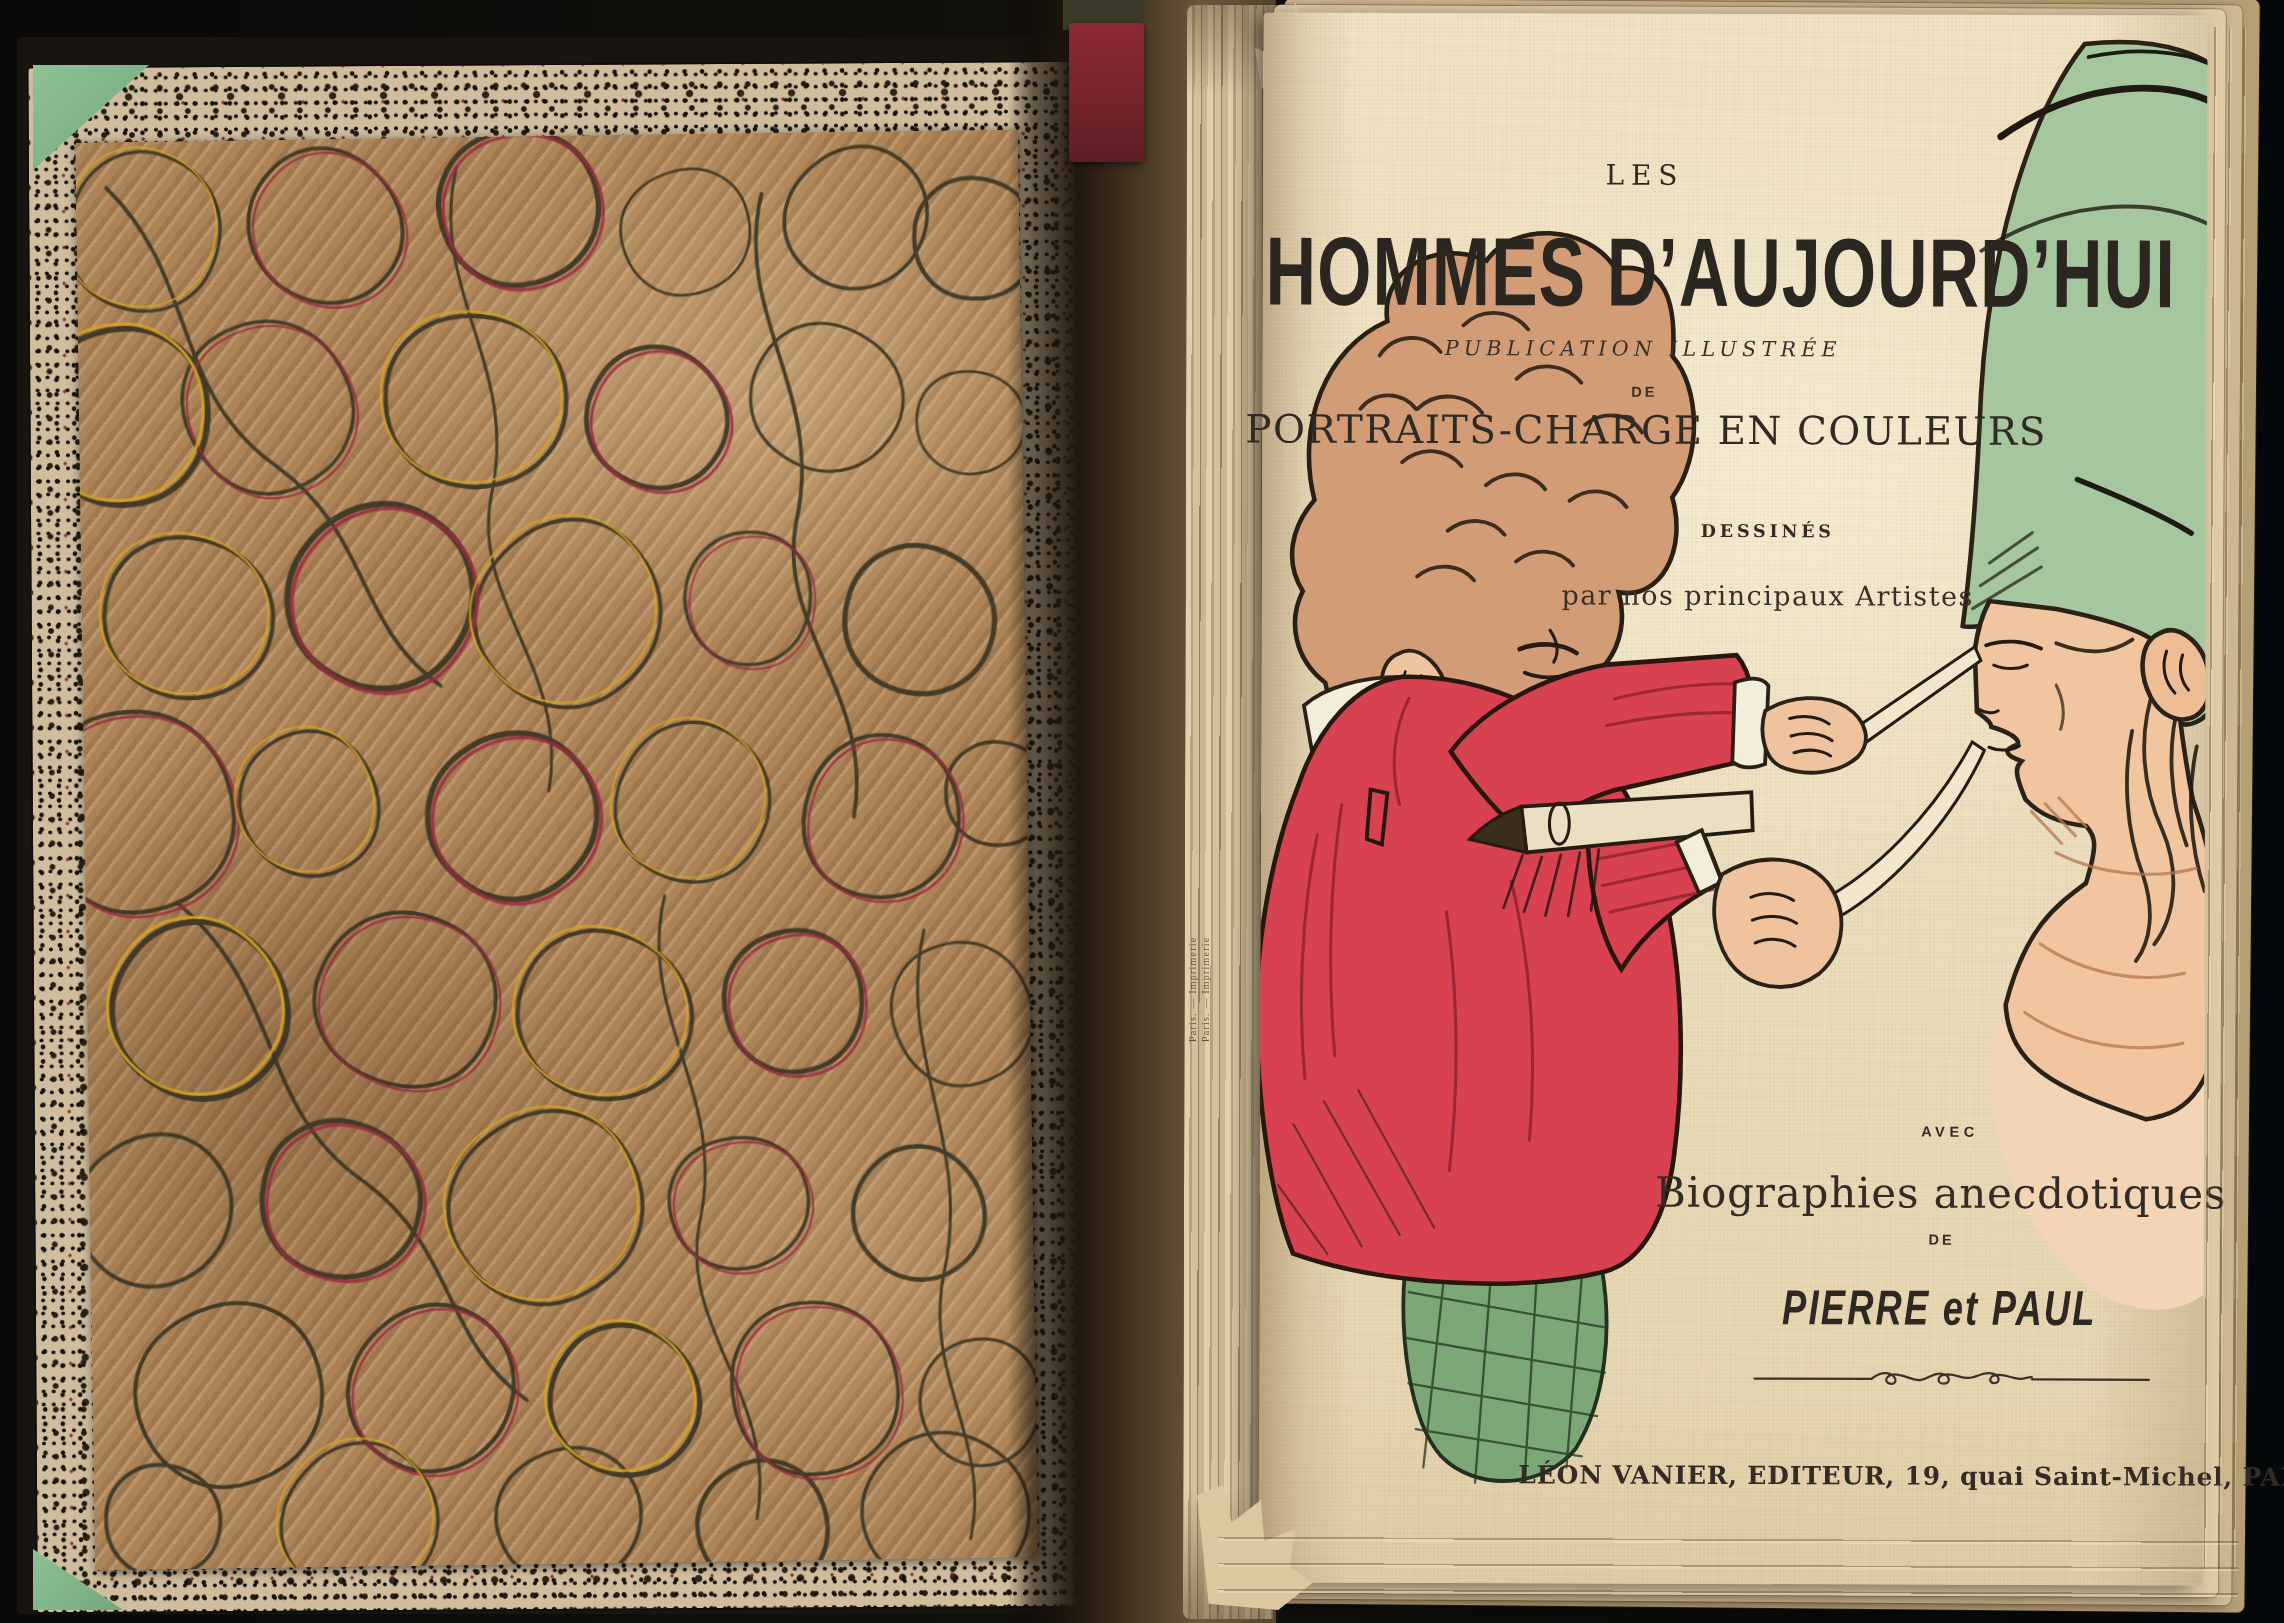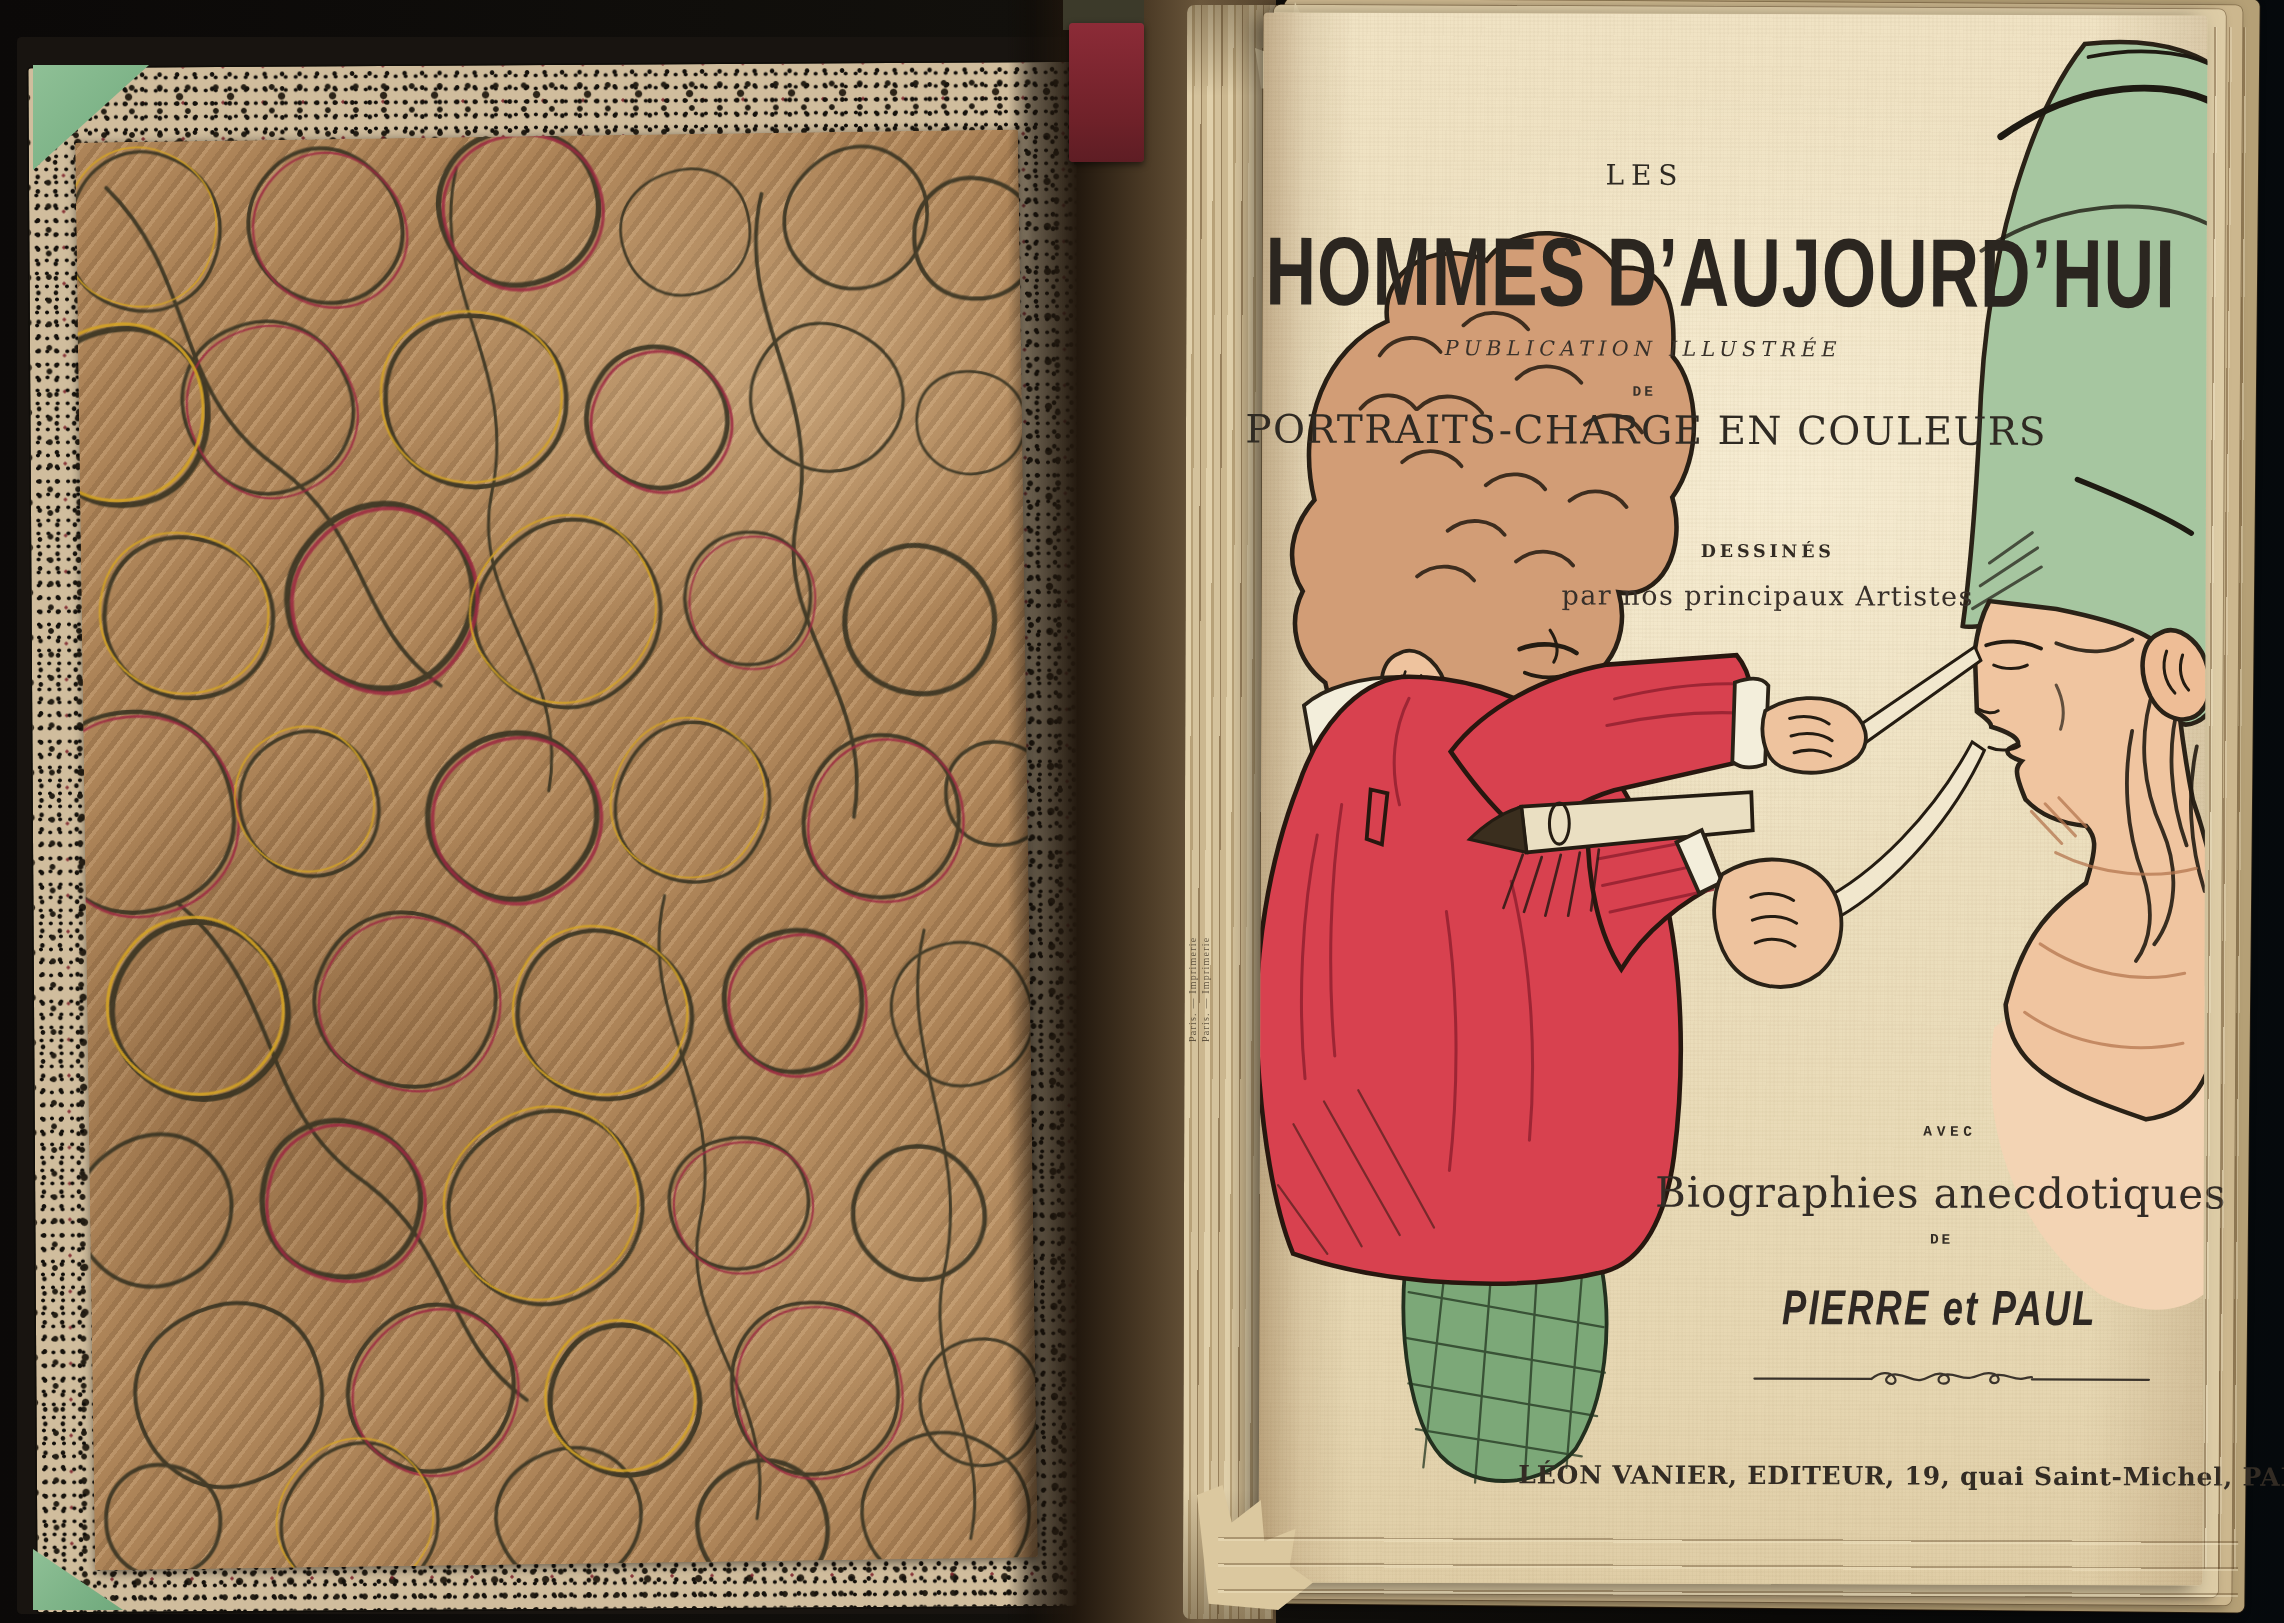--- a/index.html
+++ b/index.html
@@ -70,28 +70,28 @@
   .tear-top{left:1255px;top:-1.5px;width:100px;height:90px;background:#e4d4af;opacity:.96;
     clip-path:polygon(6% 100%,0 55%,18% 62%,12% 20%,34% 48%,40% 4%,56% 42%,72% 18%,78% 52%,100% 60%,96% 100%);}
   .tear-bottom{left:1197px;top:1485px;width:116px;height:125px;background:#dbc89f;
     clip-path:polygon(0 8%,22% 0,30% 30%,55% 12%,58% 45%,85% 35%,80% 65%,100% 78%,70% 100%,10% 95%);}
   .right-seams{left:2203px;top:27px;width:46px;height:1542px;transform:rotate(.4deg);border-radius:6px;
     background:repeating-linear-gradient(90deg,rgba(90,62,30,0) 0 6px,rgba(90,62,30,.38) 6px 7.6px,rgba(252,242,216,.28) 7.6px 9px,rgba(90,62,30,0) 9px 14.5px);}
   .bottom-seams{left:1218px;top:1527px;width:1020px;height:81px;transform:rotate(.25deg);
     background:repeating-linear-gradient(180deg,rgba(80,55,25,0) 0 12px,rgba(80,55,25,.35) 12px 13.7px,rgba(252,242,212,.3) 13.7px 16px,rgba(80,55,25,0) 16px 26px);}
 
   
-  .tp-text{font-family:Liberation Mono, monospace;color:#332c24;white-space:nowrap;transform:translateX(-50%);z-index:3;}
+  .tp-text{font-family:Liberation Sans, sans-serif;color:#332c24;white-space:nowrap;transform:translateX(-50%);z-index:3;}
   .t-les{left:382px;top:145px;font-family:"DejaVu Serif",serif;font-size:28px;letter-spacing:6.9px;color:#2e2922;}
   .t-main{left:458px;top:203px;font-family:"Liberation Sans",sans-serif;font-weight:bold;font-size:97px;
           letter-spacing:1.5px;color:#2b2620;transform:translateX(-50%) scaleX(.72);}
   .t-pub{left:381px;top:323px;font-family:"DejaVu Serif",serif;font-style:italic;font-size:20.6px;letter-spacing:5.3px;color:#38312a;}
   .t-de1{left:382px;top:370px;font-size:14.5px;font-weight:bold;letter-spacing:3px;color:#38312a;}
   .t-portraits{left:384px;top:394px;font-family:"DejaVu Serif",serif;font-size:39px;letter-spacing:1.5px;color:#2f2a23;}
-  .t-dessines{left:506px;top:507px;font-family:"DejaVu Serif",serif;font-weight:bold;font-size:17.5px;letter-spacing:3.8px;margin-top:20px;}
+  .t-dessines{left:506px;top:507px;font-family:"DejaVu Serif",serif;font-weight:bold;font-size:17.5px;letter-spacing:3.8px;}
   .t-par{left:506px;top:566px;font-family:"DejaVu Serif",serif;font-size:27px;letter-spacing:1.5px;color:#38302a;}
   .t-avec{left:690px;top:1109px;font-size:14.5px;font-weight:bold;letter-spacing:4.6px;text-align:center;}
   .t-bio{left:681px;top:1154px;font-family:"DejaVu Serif",serif;font-size:42px;letter-spacing:0.8px;color:#332c26;}
   .t-de2{left:682px;top:1217px;font-size:14.5px;font-weight:bold;letter-spacing:3px;}
   .t-pp{left:680px;top:1265px;font-family:"Liberation Sans",sans-serif;font-weight:bold;font-style:italic;
         font-size:49px;letter-spacing:3px;color:#2e2823;transform:translateX(-50%) scaleX(.74);}
   .t-publisher{left:667px;top:1447px;font-family:"DejaVu Serif",serif;font-weight:bold;font-size:25px;letter-spacing:0.8px;color:#332c24;}
   .rule-wrap{left:489px;top:1351px;width:407px;height:27px;z-index:3;}
   .illus{left:0;top:0;width:944px;height:1570px;z-index:2;}
 </style>

